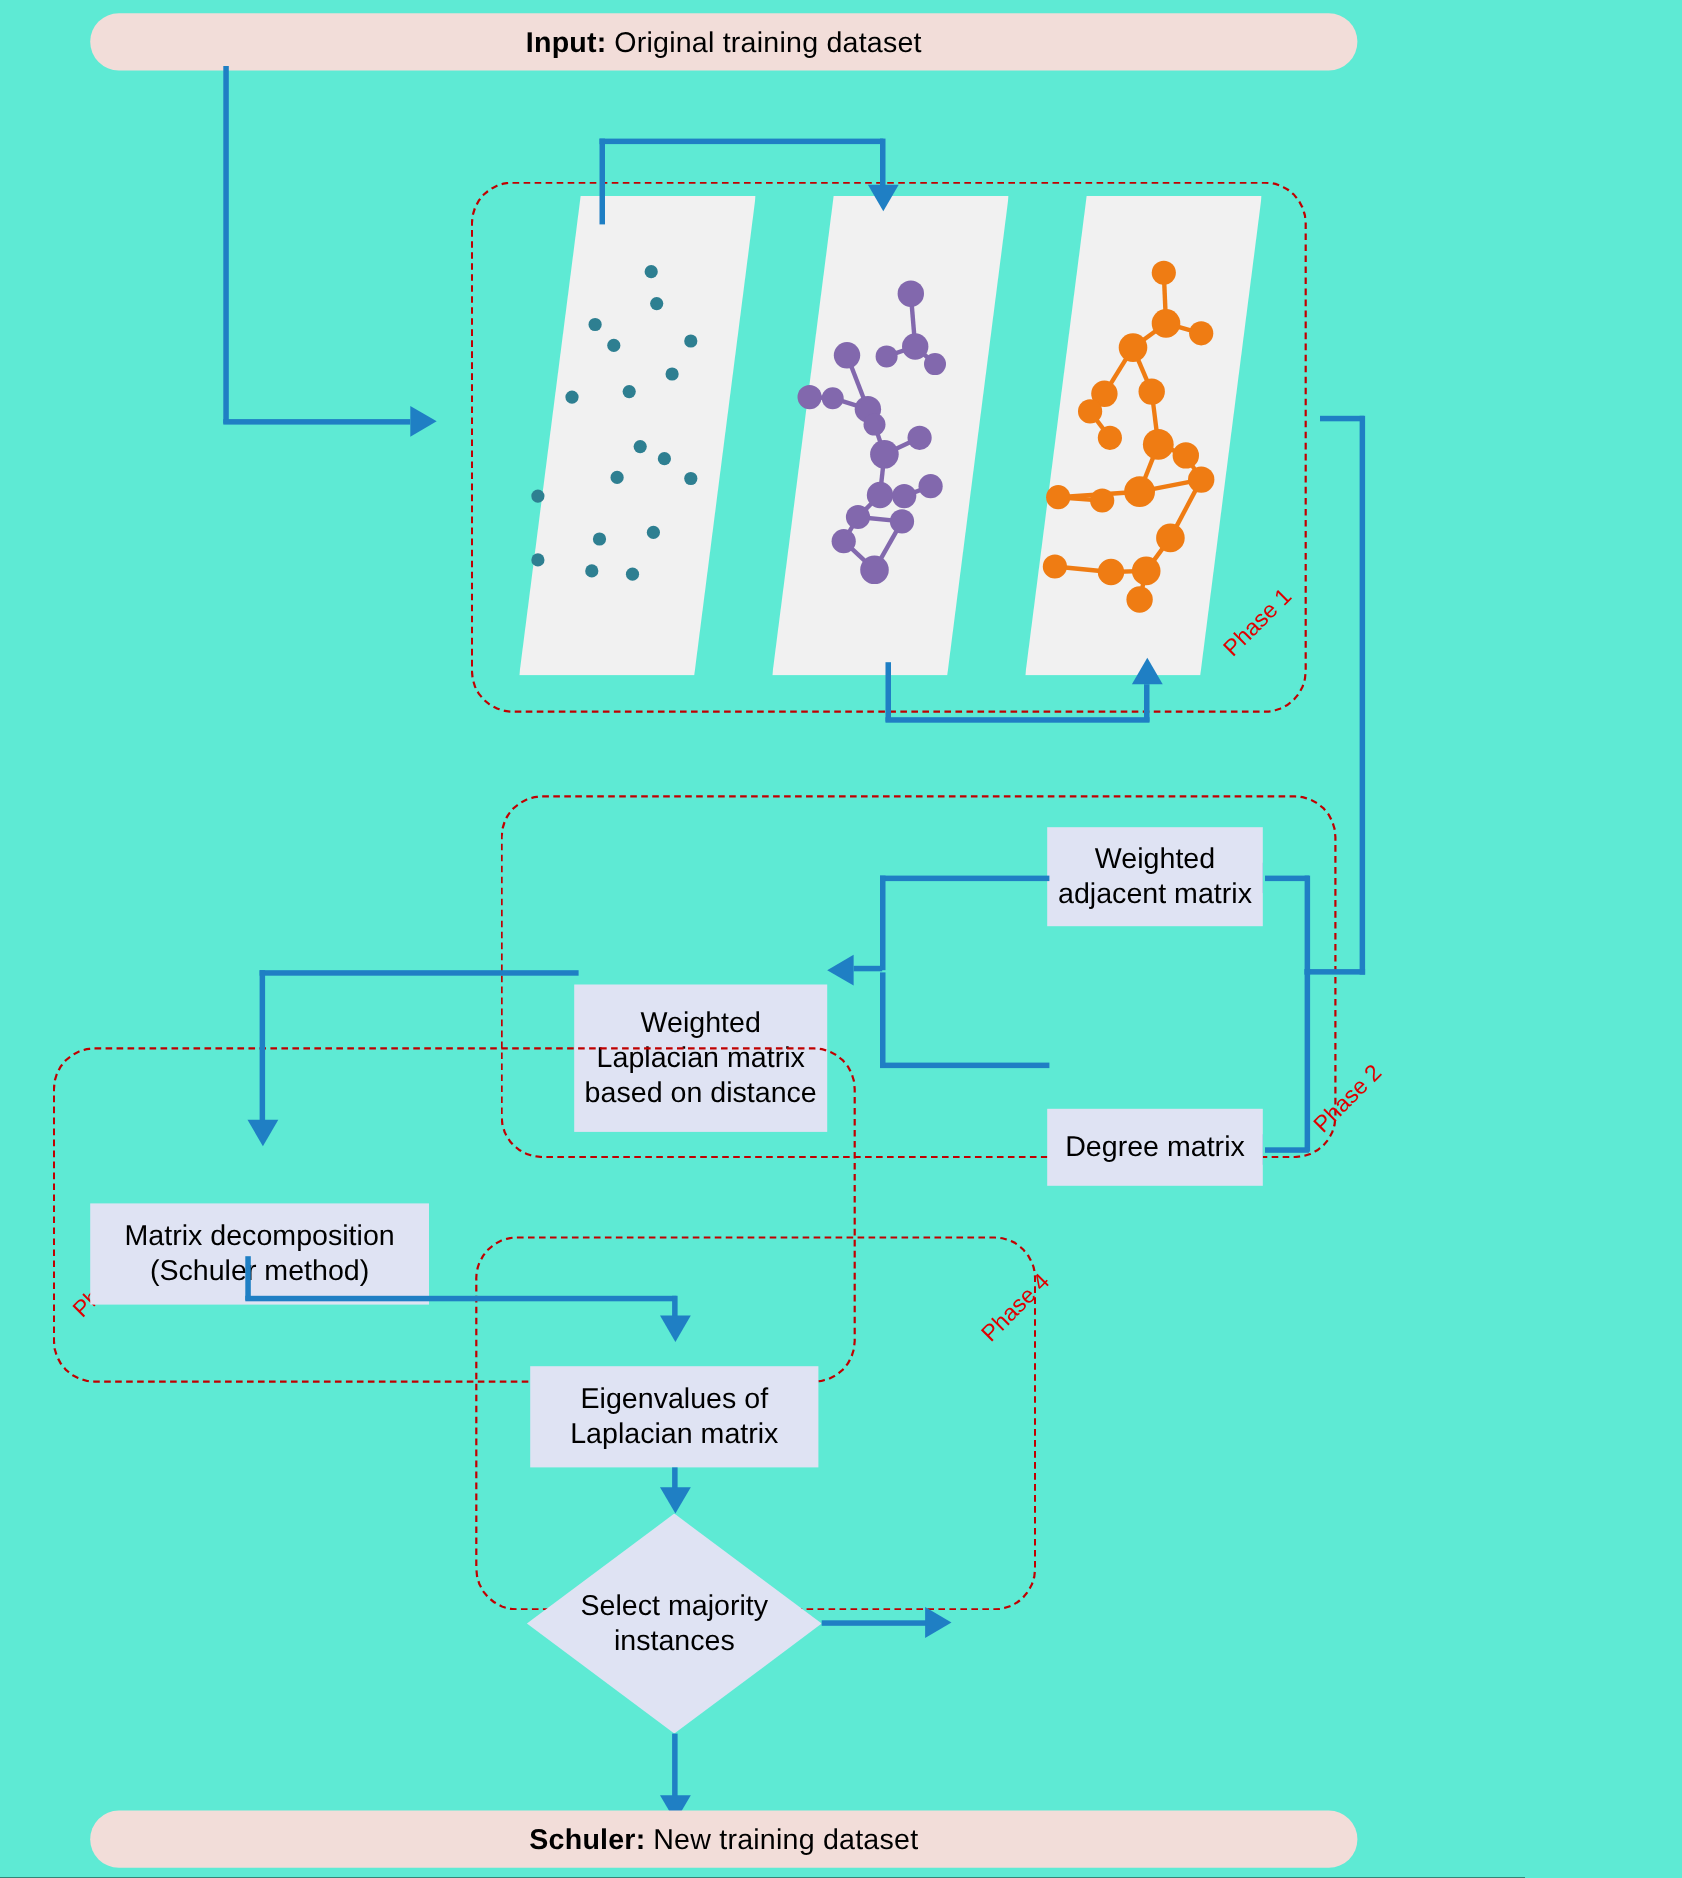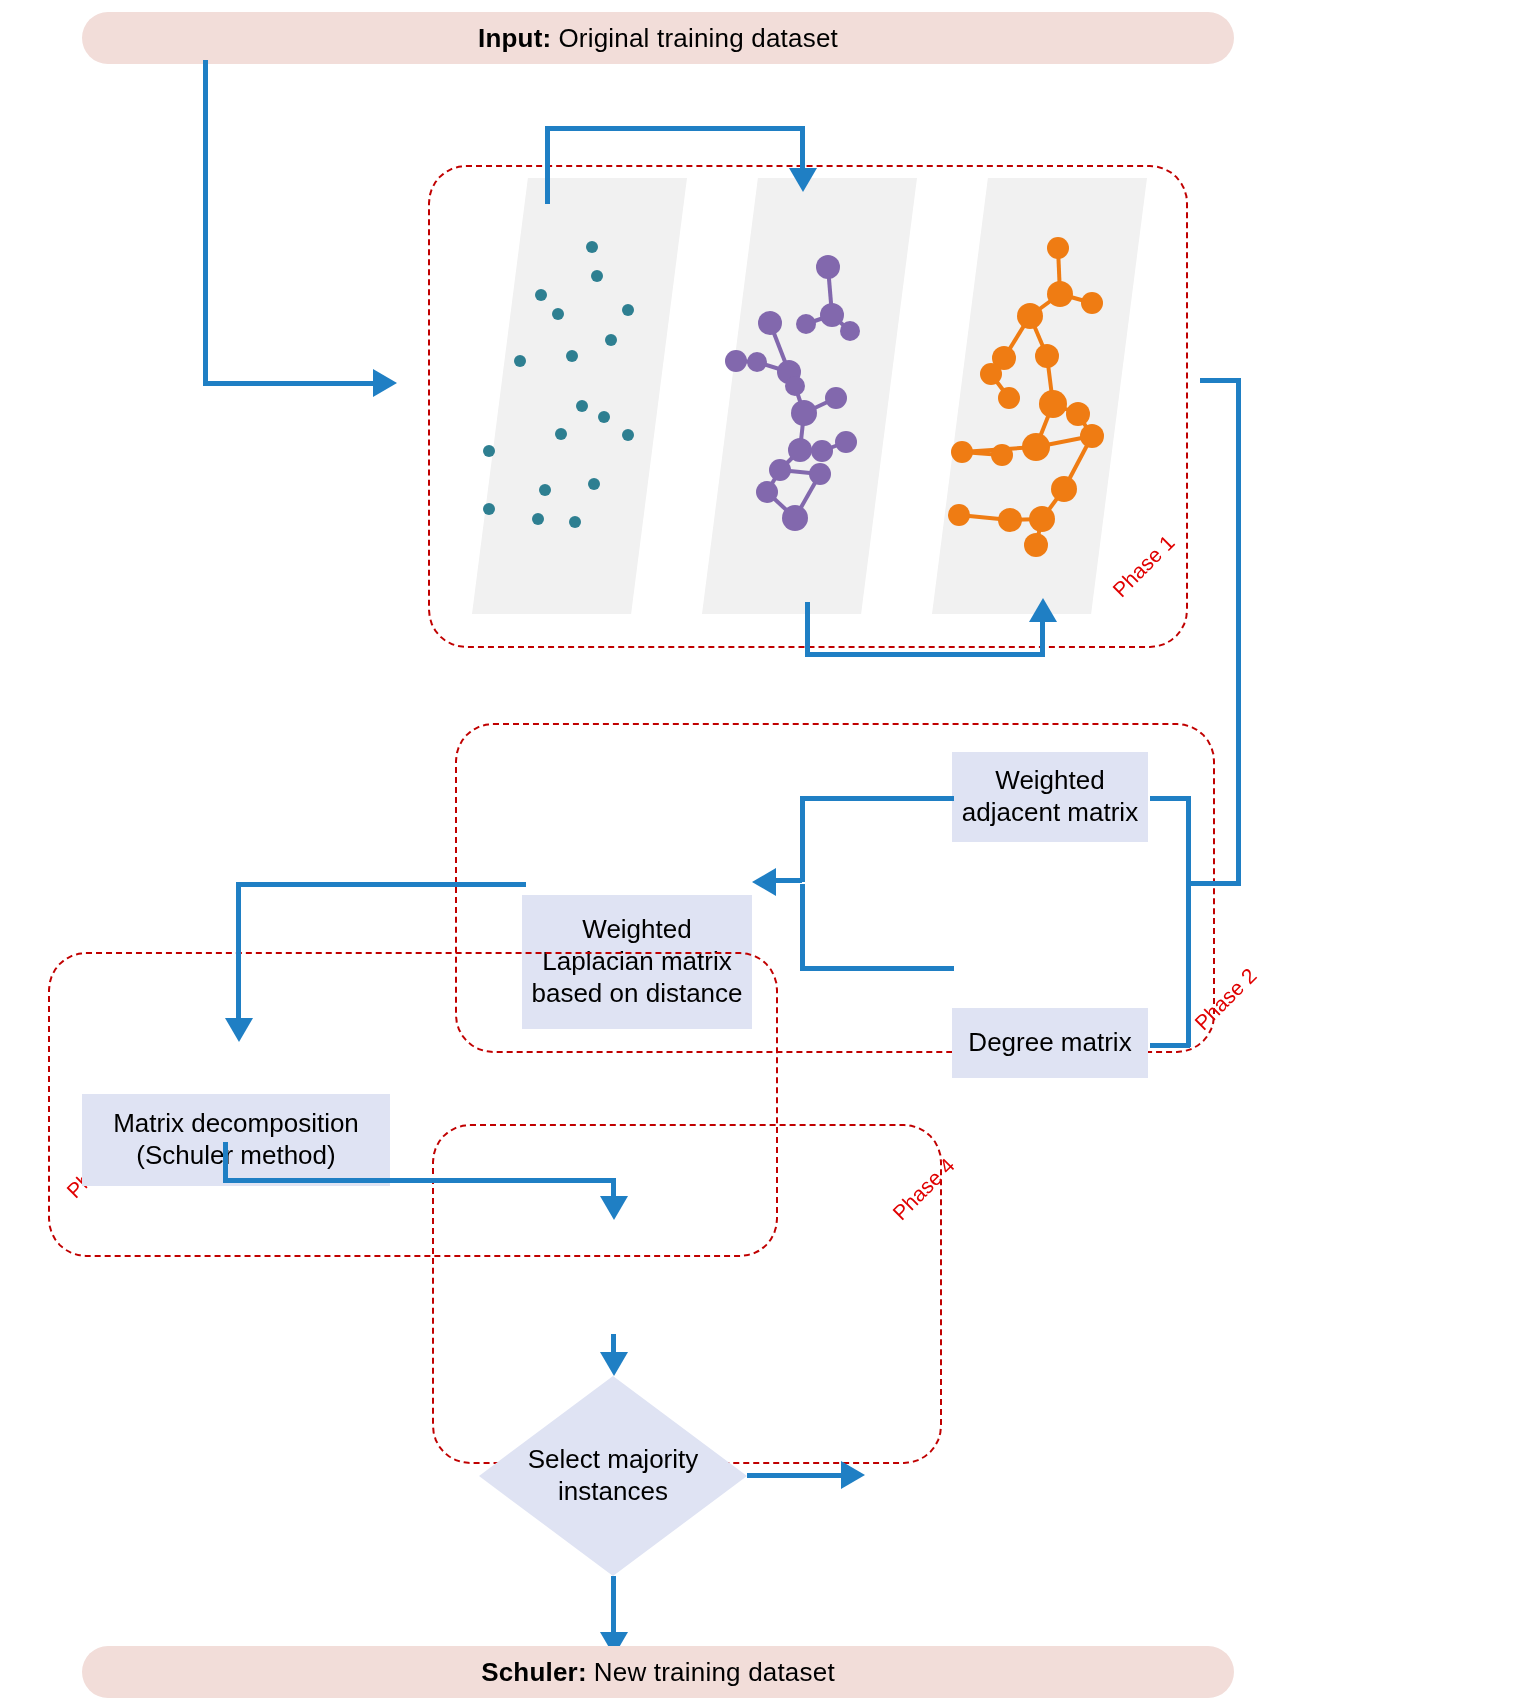--- a/index.html
+++ b/index.html
@@ -1,18 +1,18 @@
 <!DOCTYPE html>
 <html><head>
 <meta charset="utf-8">
 <title>Framework Flowchart</title>
 <style>
   html,body{margin:0;padding:0;background:#000;}
   body{font-family:"Liberation Sans","DejaVu Sans",sans-serif;}
-  #stage{position:relative;width:1529px;height:1707px;background:#ffffff;overflow:hidden;}
+  #stage{position:relative;width:1529px;height:1707px;background:#5eead4;overflow:hidden;}
 
   
   .capsule{
     position:absolute;background:#f2ddd9;border-radius:999px;
     display:flex;align-items:center;justify-content:center;
     color:#000;font-size:26px;letter-spacing:.2px;
   }
   .capsule .lead{font-weight:bold;margin-right:7px;}
 
   
@@ -226,20 +226,21 @@
   <div class="pbox" style="left:82px;top:1094px;width:308px;height:92px;">Matrix decomposition (Schuler method)</div>
 
   <div class="phase" style="left:432px;top:1124px;width:510px;height:340px;"></div>
   <div class="phase-label" style="left:888px;top:1208px;">Phase 4</div>
 
   <div class="seg h" style="left:223px;top:1178px;width:392px;"></div>
   <div class="seg v" style="left:223px;top:1142px;height:40px;"></div>
   <div class="seg v" style="left:611px;top:1178px;height:22px;"></div>
   <div class="arrow down" style="left:600px;top:1196px;"></div>
 
+  <div class="pbox" style="left:482px;top:1242px;width:262px;height:92px;">Eigenvalues of Laplacian matrix</div>
 
   <div class="seg v" style="left:611px;top:1334px;height:24px;"></div>
   <div class="arrow down" style="left:600px;top:1352px;"></div>
 
   <div class="diamond-wrap" style="left:479px;top:1280px;width:268px;height:200px;">
     <div class="diamond-shape" style="top:96px;height:200px;"></div>
   </div>
   <div class="diamond-label" style="left:479px;top:1376px;width:268px;height:200px;">Select majority instances</div>
 
   <div class="seg h" style="left:747px;top:1473px;width:96px;"></div>

